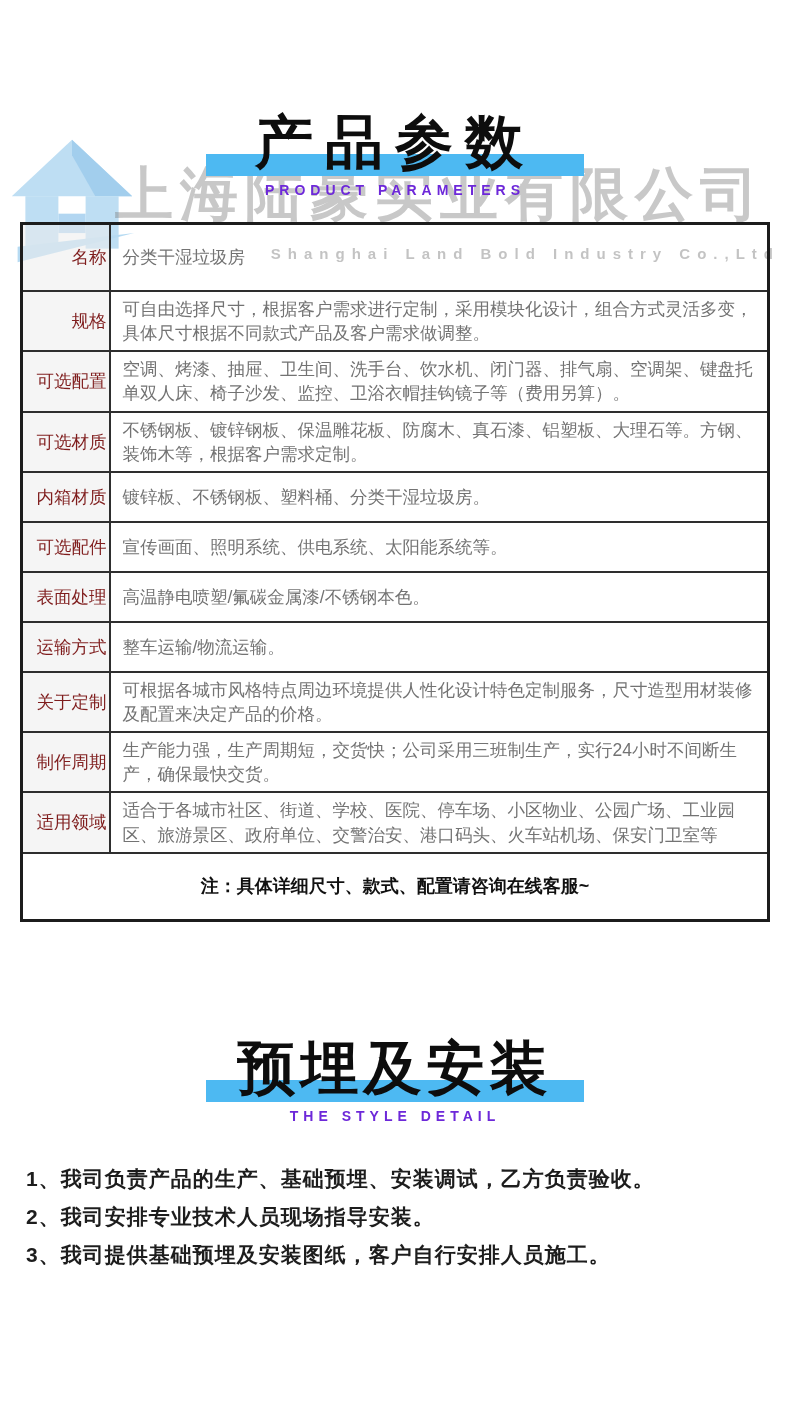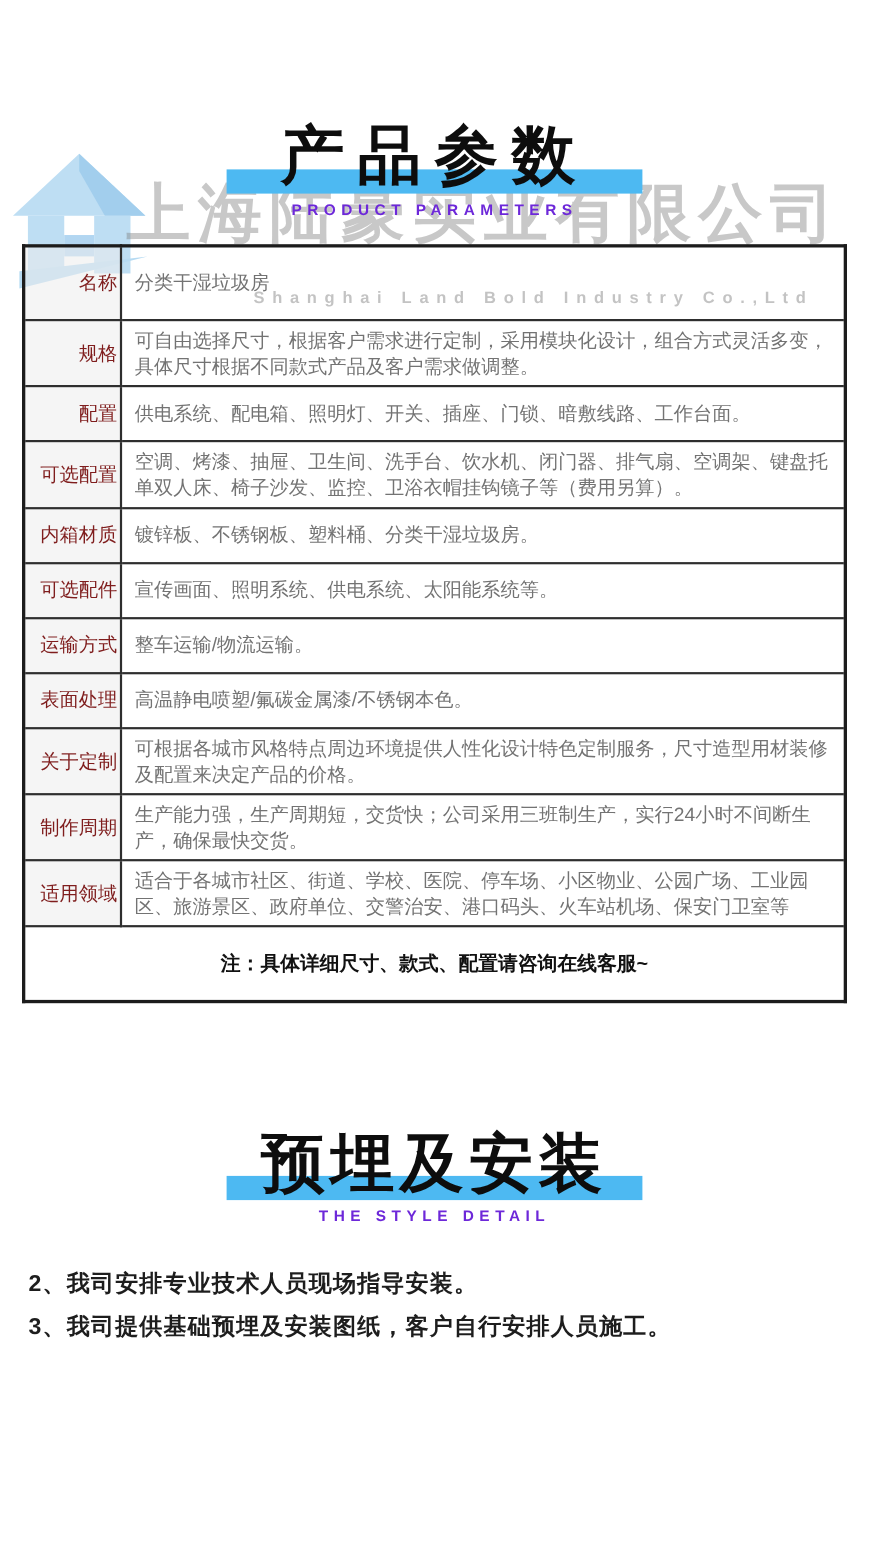--- a/index.html
+++ b/index.html
@@ -36,22 +36,22 @@
   
   .wm { position: absolute; z-index: 0; pointer-events: none; }
   .wm-logo { left: 4px; top: 134px; width: 136px; height: 136px; opacity: 0.8; }
   .wm-cn {
     left: 25px; top: 156px; width: 740px;
     text-align: right; white-space: nowrap; overflow: hidden;
     font-size: 58px; font-weight: bold; letter-spacing: 7px;
     color: rgba(125,125,125,0.42);
   }
   .wm-en {
-    left: 190px; top: 262px; width: 590px;
-    text-align: center; white-space: nowrap; overflow: hidden;
+    left: 190px; top: 245px; width: 590px;
+    text-align: right; white-space: nowrap; overflow: hidden;
     font-size: 15px; font-weight: bold; letter-spacing: 7px;
     color: rgba(145,145,145,0.55);
   }
 
   
   .table-wrap { position: relative; z-index: 1; margin: 24px 20px 0 20px; }
   table.spec {
     width: 750px; border-collapse: collapse; table-layout: fixed;
     border: 3px solid #1c1c1c;
     background: transparent;
@@ -116,42 +116,42 @@
     <tbody>
         <tr>
           <th>名称</th>
           <td>分类干湿垃圾房</td>
         </tr>
         <tr>
           <th>规格</th>
           <td>可自由选择尺寸，根据客户需求进行定制，采用模块化设计，组合方式灵活多变，具体尺寸根据不同款式产品及客户需求做调整。</td>
         </tr>
         <tr>
-          <th>配置</th>
-          <td>供电系统、配电箱、照明灯、开关、插座、门锁、暗敷线路、工作台面。</td>
+          <th>可选配置</th>
+          <td>空调、烤漆、抽屉、卫生间、洗手台、饮水机、闭门器、排气扇、空调架、键盘托 单双人床、椅子沙发、监控、卫浴衣帽挂钩镜子等（费用另算）。</td>
         </tr>
         <tr>
-          <th>可选配置</th>
-          <td>空调、烤漆、抽屉、卫生间、洗手台、饮水机、闭门器、排气扇、空调架、键盘托 单双人床、椅子沙发、监控、卫浴衣帽挂钩镜子等（费用另算）。</td>
+          <th>可选材质</th>
+          <td>不锈钢板、镀锌钢板、保温雕花板、防腐木、真石漆、铝塑板、大理石等。方钢、装饰木等，根据客户需求定制。</td>
         </tr>
         <tr>
           <th>内箱材质</th>
           <td>镀锌板、不锈钢板、塑料桶、分类干湿垃圾房。</td>
         </tr>
         <tr>
           <th>可选配件</th>
           <td>宣传画面、照明系统、供电系统、太阳能系统等。</td>
         </tr>
         <tr>
+          <th>表面处理</th>
+          <td>高温静电喷塑/氟碳金属漆/不锈钢本色。</td>
+        </tr>
+        <tr>
           <th>运输方式</th>
           <td>整车运输/物流运输。</td>
-        </tr>
-        <tr>
-          <th>表面处理</th>
-          <td>高温静电喷塑/氟碳金属漆/不锈钢本色。</td>
         </tr>
         <tr>
           <th>关于定制</th>
           <td>可根据各城市风格特点周边环境提供人性化设计特色定制服务，尺寸造型用材装修及配置来决定产品的价格。</td>
         </tr>
         <tr>
           <th>制作周期</th>
           <td>生产能力强，生产周期短，交货快；公司采用三班制生产，实行24小时不间断生产，确保最快交货。</td>
         </tr>
         <tr>
@@ -169,15 +169,16 @@
 
 <div class="sec-header second">
   <div class="sec-title-wrap">
     <div class="title-bar" style="background: rgb(77, 185, 242);"></div>
     <div class="sec-title" style="letter-spacing:5px;">预埋及安装</div>
   </div>
   <div class="sec-subtitle">THE STYLE DETAIL</div>
 </div>
 
 <ol class="install-list">
+    <li>1、我司负责产品的生产、基础预埋、安装调试，乙方负责验收。</li>
     <li>2、我司安排专业技术人员现场指导安装。</li>
     <li>3、我司提供基础预埋及安装图纸，客户自行安排人员施工。</li>
   </ol>
 
 </body></html>

